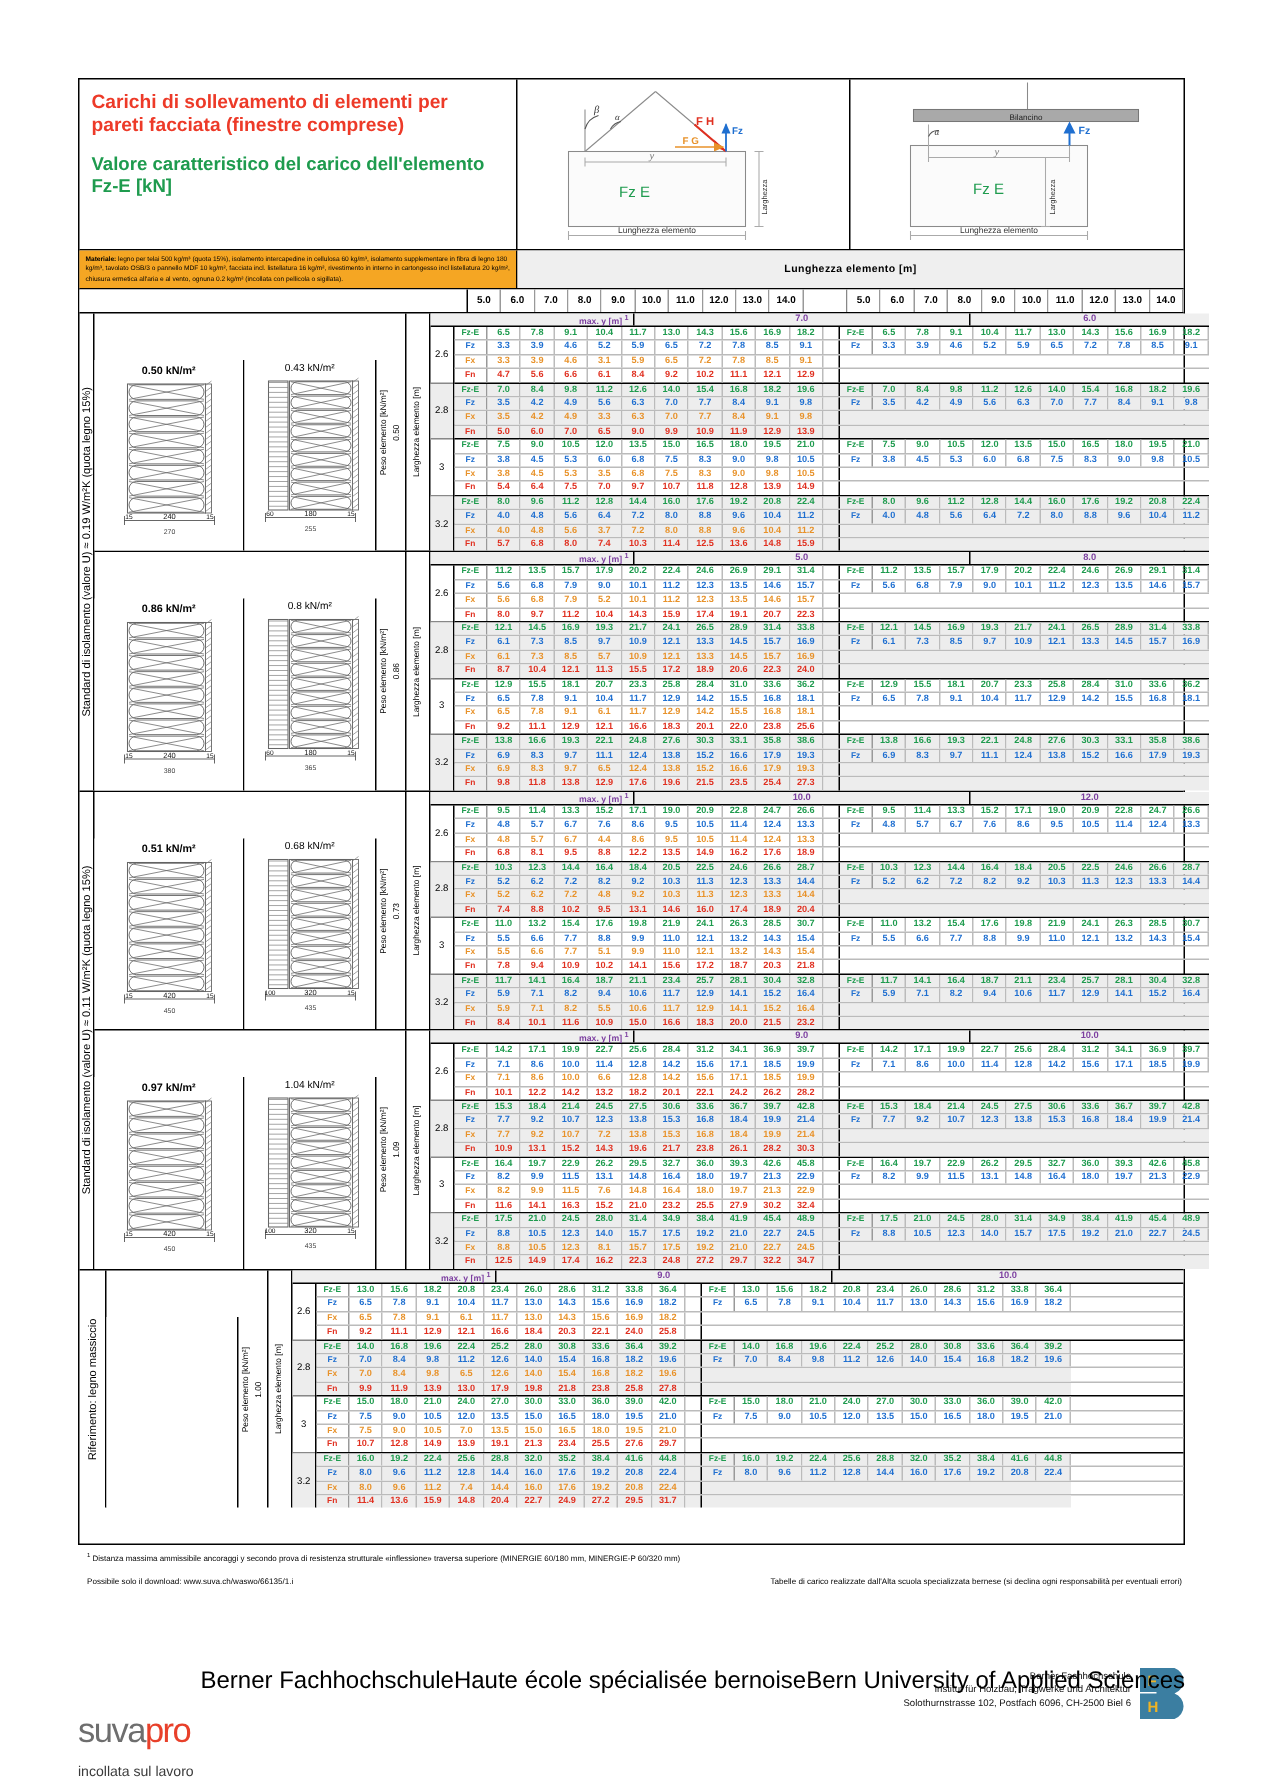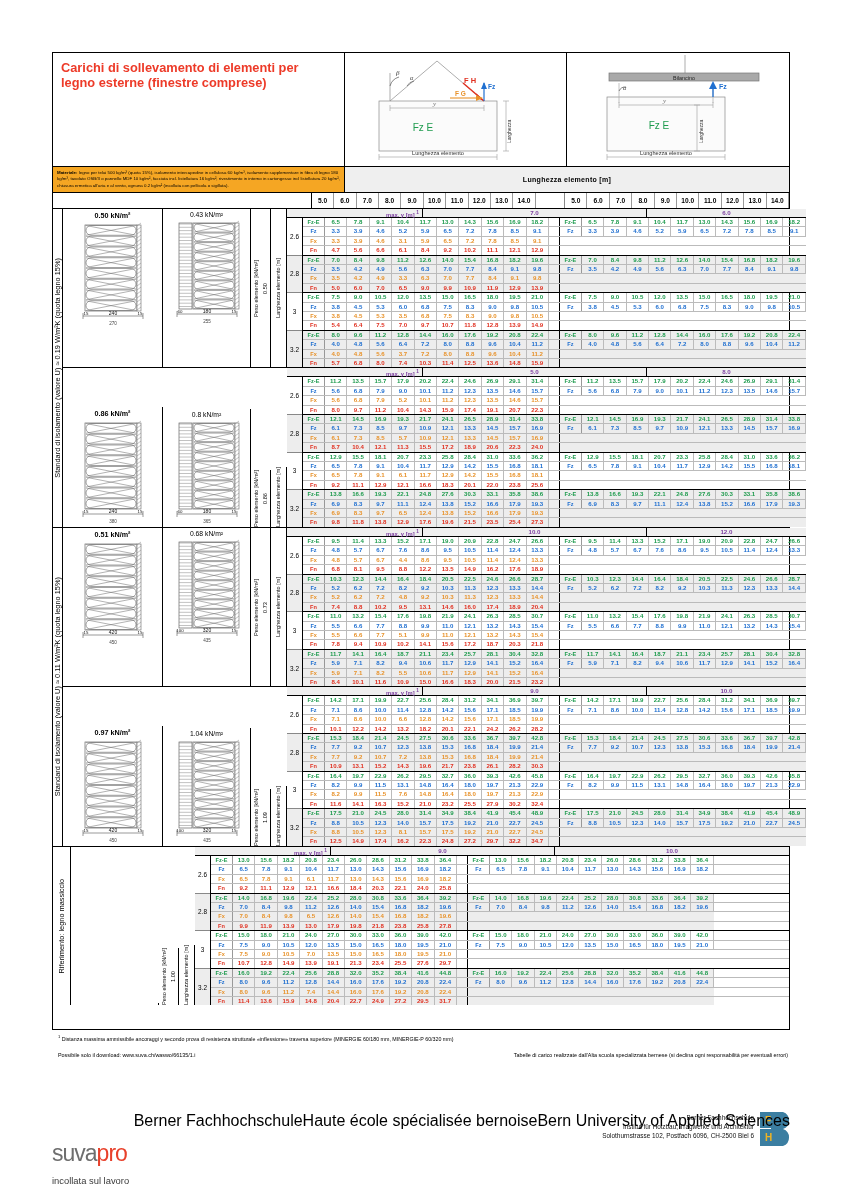--- a/index.html
+++ b/index.html
@@ -38,24 +38,24 @@
 
   
   .sectrow{display:flex;border-bottom:1.2px solid #000;box-sizing:border-box;}
   .sectrow:last-child{border-bottom:none;}
   .vside{width:18px;border-right:1px solid #000;box-sizing:border-box;
          display:flex;align-items:center;justify-content:center;}
   .vtext{writing-mode:vertical-rl;transform:rotate(180deg);font-size:7.4px;white-space:nowrap;}
 
   .blocks{flex:1;display:flex;flex-direction:column;}
   .blk{display:flex;border-bottom:1px solid #000;box-sizing:border-box;}
-  .blk:last-child{border-bottom:none;align-items:flex-end;}
+  .blk:last-child{border-bottom:none;}
 
   .drawcol{width:100px;border-right:1px solid #000;box-sizing:border-box;
-           display:flex;flex-direction:column;align-items:center;padding-top:2px;background:#fff;}
+           display:flex;flex-direction:column;align-items:center;padding-top:2px;background:#fff;margin-top:31px;}
   .drawcol.d2{width:88px;}
   .dlabel{font-size:7.2px;font-weight:bold;margin-bottom:1px;}
   .dlabel.thin{font-weight:normal;font-size:6.8px;}
 
   .pesocol{width:20px;border-right:1px solid #000;box-sizing:border-box;
            display:flex;align-items:center;justify-content:center;}
   .larghcol{width:16px;border-right:1px solid #000;box-sizing:border-box;
             display:flex;align-items:center;justify-content:center;}
   .pesotxt{writing-mode:vertical-rl;transform:rotate(180deg);font-size:5.6px;text-align:center;
            line-height:9px;}
@@ -113,21 +113,22 @@
 </style>
 </head>
 <body>
 
 <div class="page">
 
   <div class="frame">
 
     <div class="topband">
       <div class="titcell titlecell">
-        <p class="title-red">Carichi di sollevamento di elementi per legno esterne (finestre comprese)</p>
+        <p class="title-red">Carichi di sollevamento di elementi per pareti facciata (finestre comprese)</p>
+        <p class="title-green">Valore caratteristico del carico dell'elemento Fz-E [kN]</p>
       </div>
 
       <div class="diagcell">
         <svg viewBox="0 0 215 114" width="215" height="114">
           <g stroke="#8a8a8a" fill="none" stroke-width="0.7">
             <rect x="34" y="48" width="118" height="50" fill="#fbfbfb"></rect>
             <line x1="45" y1="48" x2="92" y2="8"></line>
             <line x1="92" y1="8" x2="139" y2="48"></line>
             <line x1="45" y1="20" x2="45" y2="48"></line>
             <path d="M45,33 A13,13 0 0 1 54,24" stroke="#555"></path>

